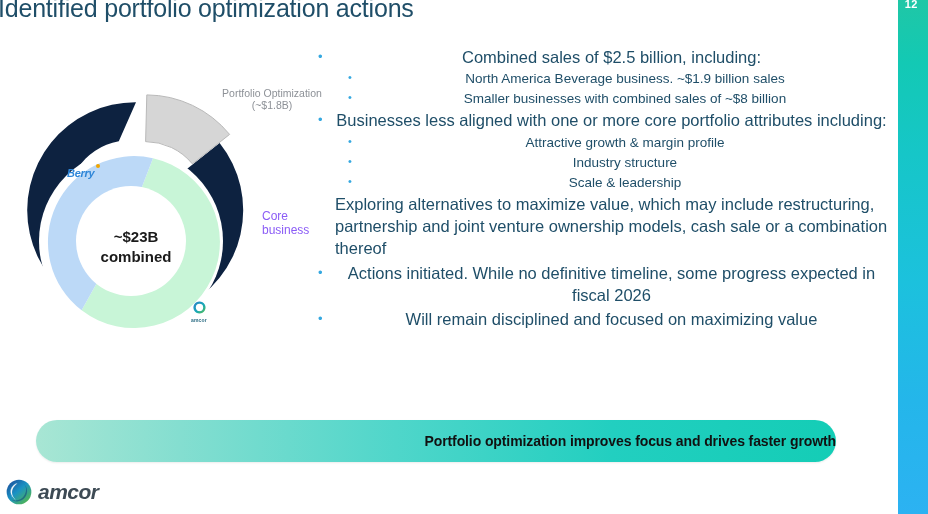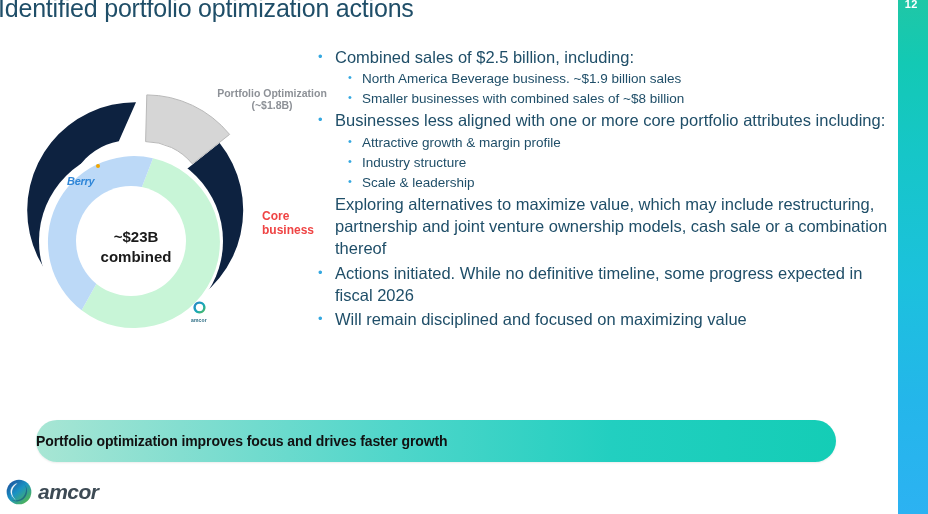--- a/index.html
+++ b/index.html
@@ -28,47 +28,46 @@
     position:absolute;left:-2px;top:-6px;
     font-size:25px;color:#1f4e68;letter-spacing:-.2px;
     white-space:nowrap;
   }
 
   
   .chart-wrap{position:absolute;left:4px;top:78px;width:330px;height:300px;}
   .chart-svg{position:absolute;left:0;top:0;}
 
   .chart-label{
-    position:absolute;font-weight:700;line-height:1.18;
+    position:absolute;font-weight:400;line-height:1.18;
   }
   .lbl-opt{
     left:198px;top:9px;width:140px;
     font-size:10.5px;color:#8d9197;text-align:center;
   }
   .lbl-core-business{
     left:258px;top:131px;width:80px;
-    font-size:12px;color:#ef4444;text-align:left;
+    font-size:12px;color:#8b5cf6;text-align:left;
   }
   .lbl-core-portfolio{
     left:38px;top:264px;width:170px;
     font-size:11px;color:#12263f;text-align:center;
   }
   .center-text{
     position:absolute;left:52px;top:128px;width:160px;
     text-align:center;font-size:15px;font-weight:700;color:#1a1a1a;
     line-height:1.3;
     margin-top:21px;
   }
 
   
   .berry-mark{
     position:absolute;left:63px;top:89px;
     font-size:11px;font-weight:700;font-style:italic;color:#2e86d8;
     letter-spacing:-.3px;
-    margin-top:8px;
   }
   .berry-dot{
     position:absolute;left:92px;top:86px;width:4px;height:4px;border-radius:50%;
     background:#f0a500;
   }
   .amcor-mark{
     position:absolute;left:180px;top:222px;width:30px;text-align:center;
   }
   .amcor-mark .amk-word{
     display:block;font-size:5px;font-weight:700;color:#2a6b83;letter-spacing:.2px;
@@ -85,28 +84,28 @@
     flex:0 0 auto;color:#35a8e0;line-height:1;
     font-size:15px;
   }
   .l1{font-size:16.5px;line-height:1.34;margin-bottom:1px;}
   .l1 .b-dot{width:17px;padding-top:4px;font-size:13px;}
   .l2{font-size:13.5px;line-height:1.42;margin-bottom:1px;padding-left:30px;}
   .l2 .b-dot{width:14px;padding-top:3px;font-size:11px;}
   .para{
     font-size:16.5px;line-height:1.34;padding-left:17px;margin-bottom:3px;
   }
-  .b-text{flex:1 1 auto;}
+  .b-text{flex:1 1 auto;text-align:center;}
 
   
   .banner{
     position:absolute;left:36px;top:420px;width:800px;height:42px;
     border-radius:21px;
     background:linear-gradient(90deg,#a8e6d4 0%,#84ded0 18%,#4fd6ca 45%,#22cfc0 72%,#14cdb6 100%);
-    display:flex;align-items:center;justify-content:flex-start;
+    display:flex;align-items:center;justify-content:flex-end;
     box-shadow:0 1px 2px rgba(0,0,0,.08);
   }
   .banner-text{
     font-size:14px;font-weight:700;color:#111111;letter-spacing:-.1px;
   }
 
   
   .footer-logo{
     position:absolute;left:6px;top:477px;height:30px;
     display:flex;align-items:center;

